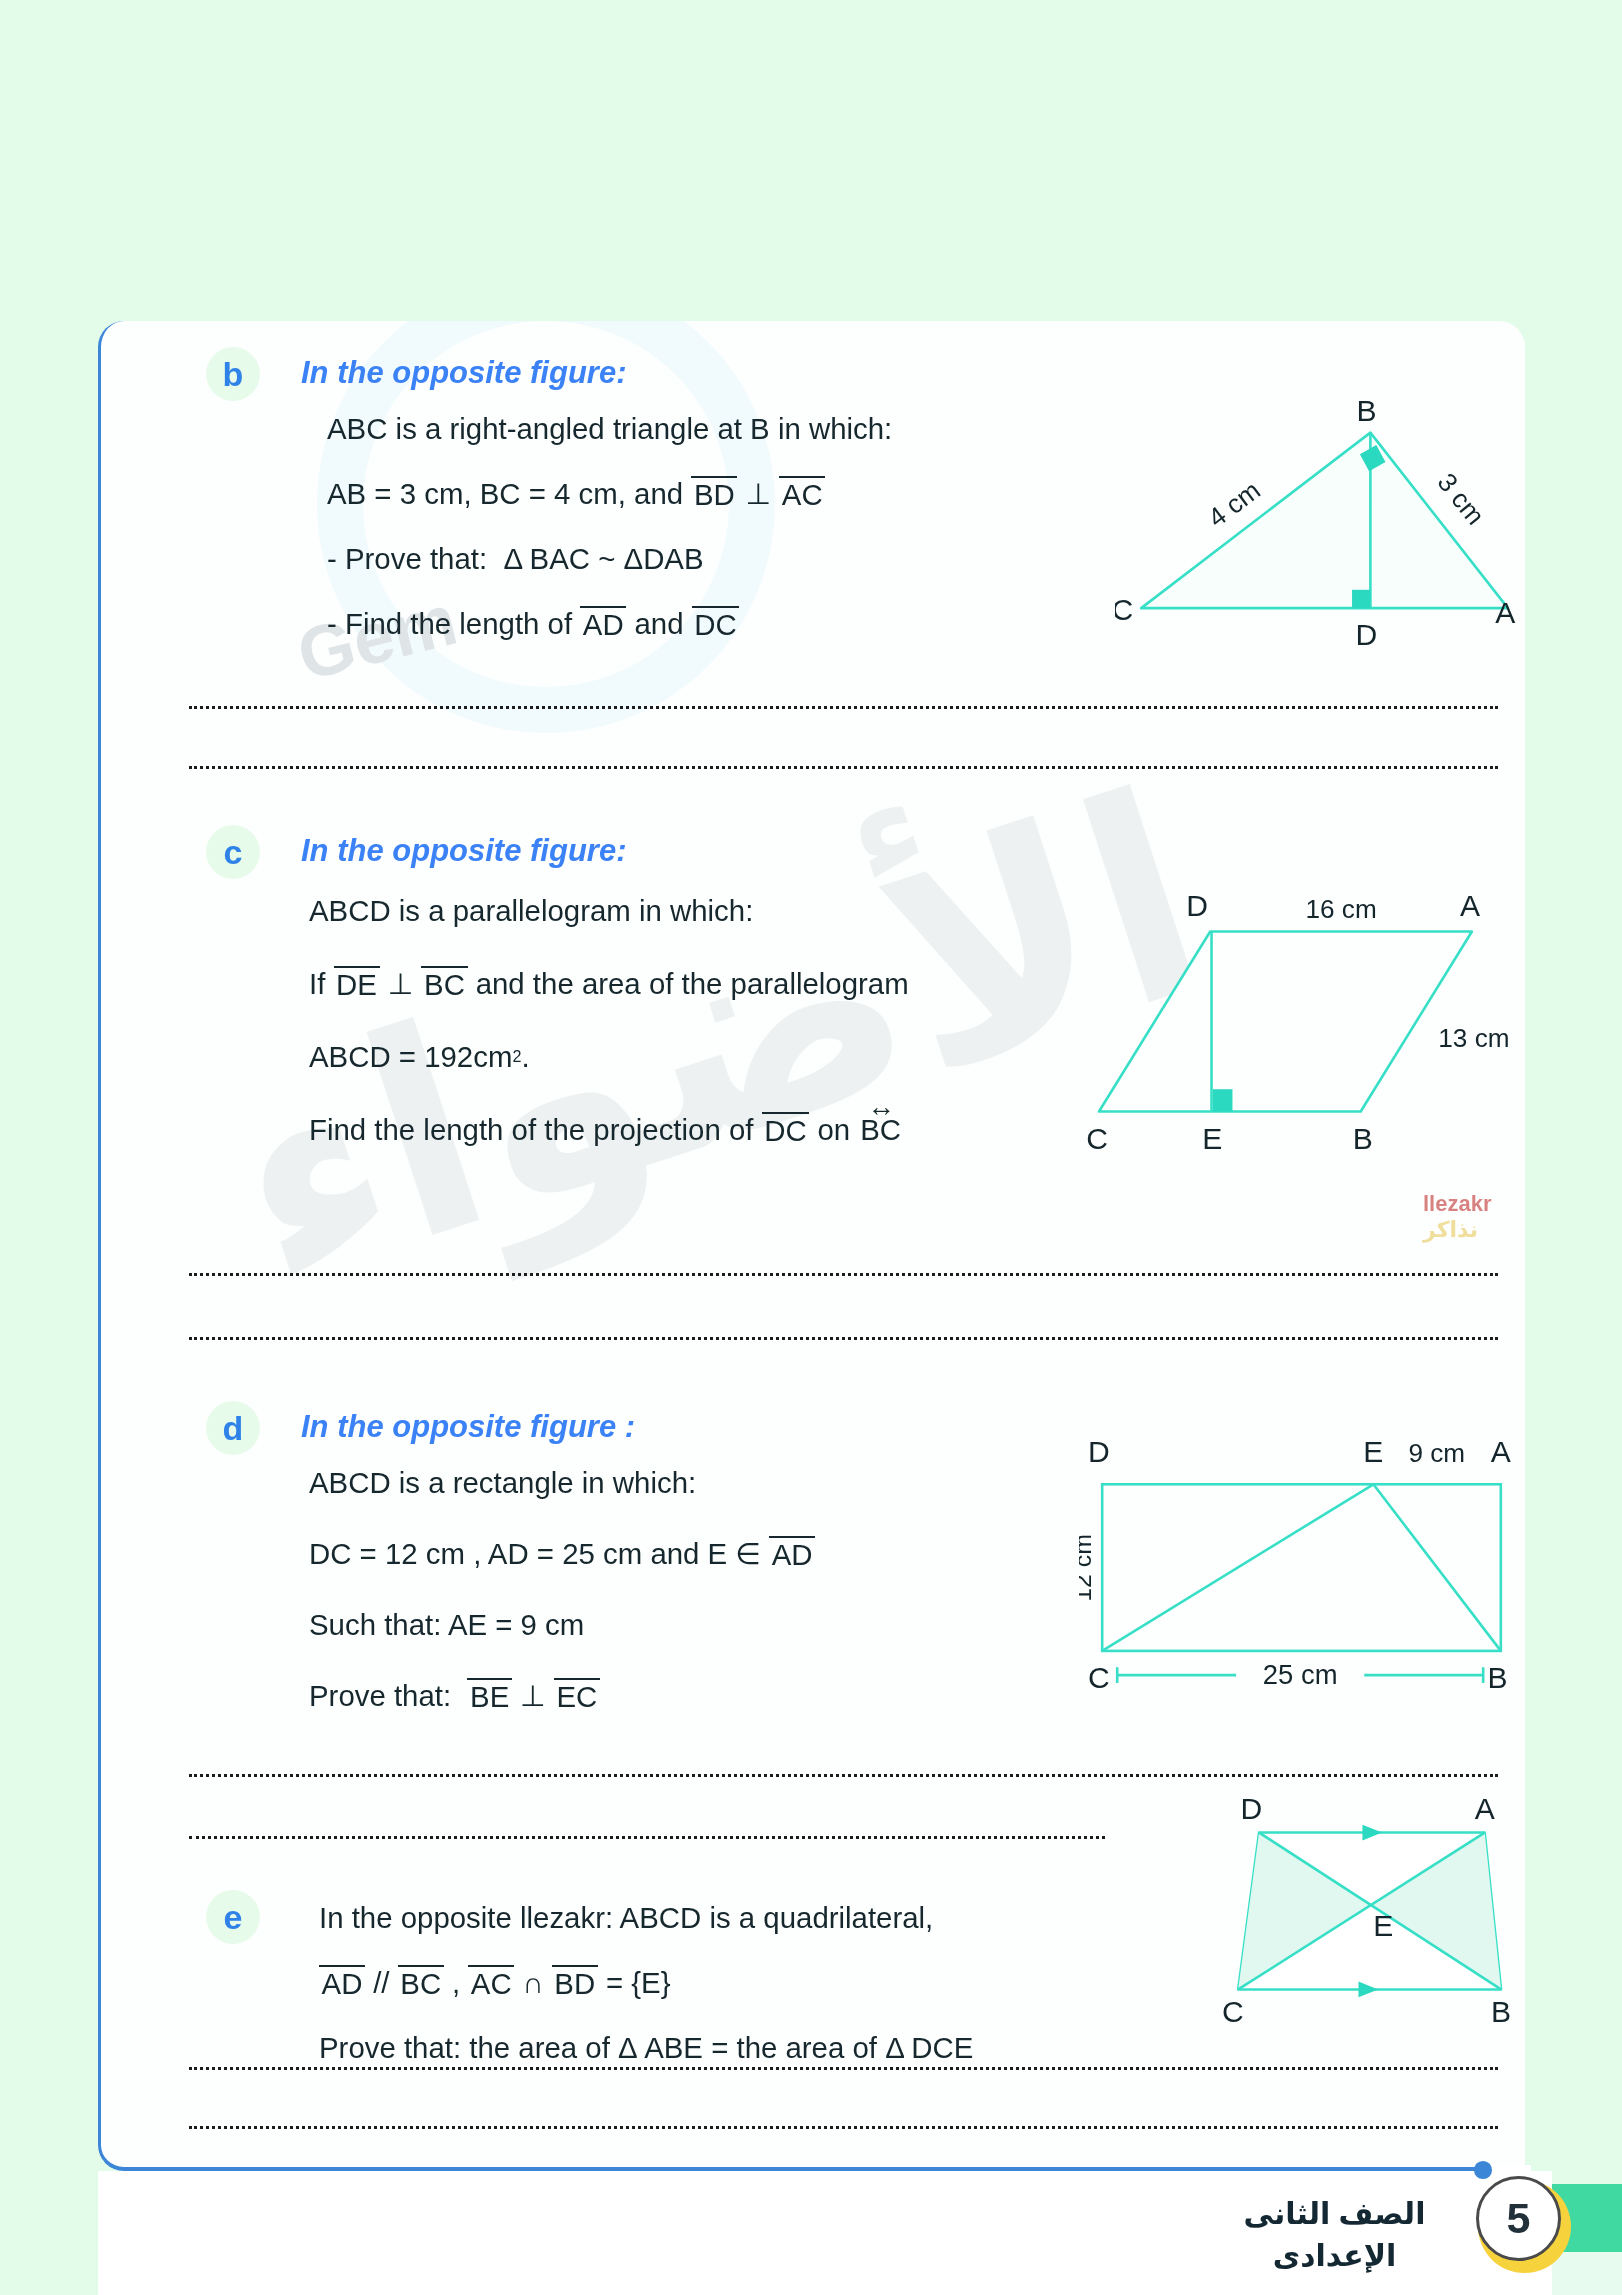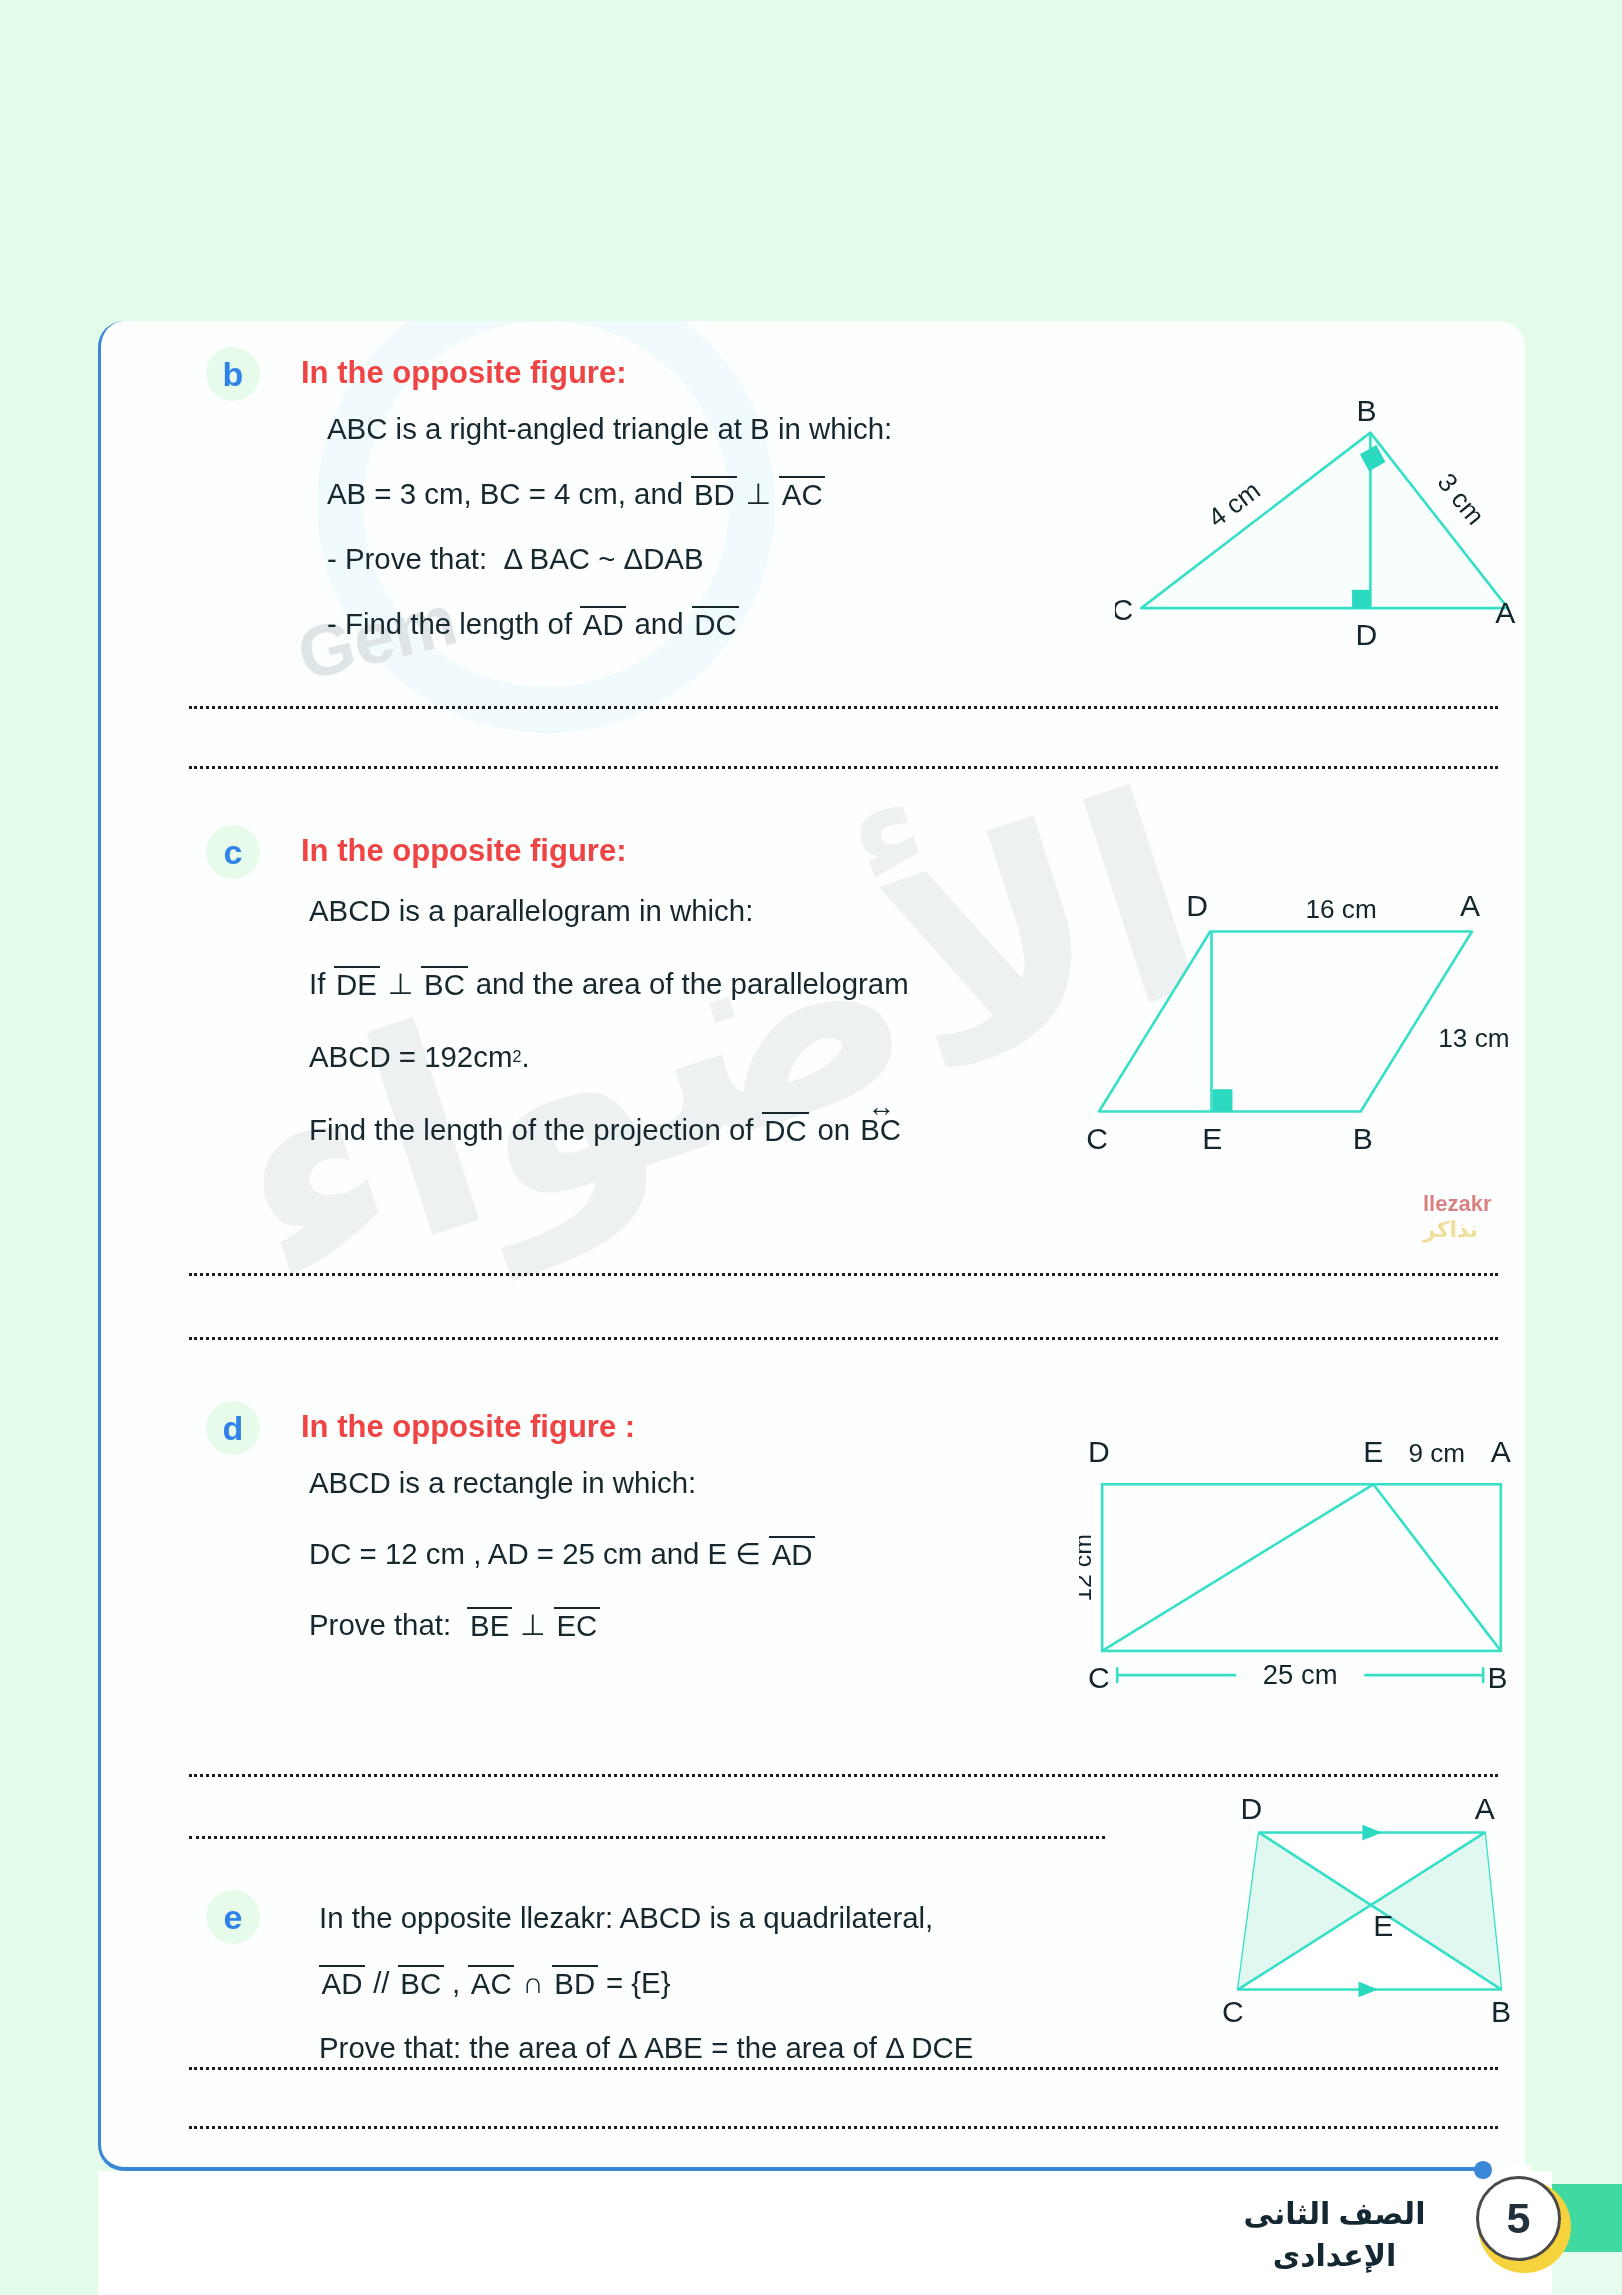--- a/index.html
+++ b/index.html
@@ -24,21 +24,21 @@
     color:#dfe4e6; transform:rotate(-14deg); }
   .wm-brand { position:absolute; left:118px; top:556px; font-size:281px; font-weight:700;
     color:#dadee0; opacity:.40; transform:rotate(-18deg); white-space:nowrap; }
   .side-logo { position:absolute; left:1322px; top:870px; font-size:22px; font-weight:700; opacity:.55; }
   .side-logo .ar { color:#e4c44d; }
   .side-logo .lat { color:#b91c1c; }
 
   .badge { position:absolute; width:54px; height:54px; border-radius:50%;
     background:#e7fbea; color:#2e82e8; font-weight:700; font-size:34px;
     display:flex; align-items:center; justify-content:center; }
-  .ptitle { position:absolute; font-size:31px; font-weight:700; color:#ef4444; }
+  .ptitle { position:absolute; font-size:31px; font-weight:700; color:#3b82f6;font-style:italic; }
   .plines { position:absolute; width:955px; }
   .plines p { margin:0; display:flex; align-items:center; font-size:29.4px; white-space:pre; }
   .pitch100 p { height:65px;margin-left:18px; }
   .pitch112 p { height:73px; }
   .pitch108 p { height:71px; }
   .plines sup { font-size:0.55em; }
   .ovl { display:inline-block; border-top:2px solid #16282e; padding:1.3px 2.6px 0; line-height:1.05; }
   .overmark { display:inline-block; position:relative; padding:0 2px; }
   .overmark .mk { position:absolute; left:50%; top:-0.78em; transform:translateX(-50%);
     font-size:0.95em; letter-spacing:-1.3px; }
@@ -141,20 +141,21 @@
     </svg>
   </div>
   <div class="dots" id="dots-c1"></div>
   <div class="dots" id="dots-c2"></div>
 
   <div class="badge" id="badge-d">d</div>
   <div class="ptitle" id="title-d">In the opposite figure :</div>
   <div class="plines pitch108" id="lines-d">
       <p><span>ABCD is a rectangle in which:</span></p>
       <p><span>DC = 12 cm , AD = 25 cm and E ∈ </span><span class="ovl">AD</span></p>
+      <p><span>Such that: AE = 9 cm</span></p>
       <p><span>Prove that:  </span><span class="ovl">BE</span><span> ⊥ </span><span class="ovl">EC</span></p>
     </div>
   <div class="fig" id="fig-d">
     <svg viewBox="0 0 680 430">
       <rect x="35" y="80" width="610" height="255" fill="#fcfffe" stroke="#38dfc7" stroke-width="4"></rect>
       <line x1="35" y1="335" x2="450" y2="80" stroke="#38dfc7" stroke-width="4"></line>
       <line x1="450" y1="80" x2="645" y2="335" stroke="#38dfc7" stroke-width="4"></line>
       <line x1="58" y1="360" x2="58" y2="384" stroke="#38dfc7" stroke-width="4"></line>
       <line x1="58" y1="372" x2="240" y2="372" stroke="#38dfc7" stroke-width="4"></line>
       <line x1="436" y1="372" x2="618" y2="372" stroke="#38dfc7" stroke-width="4"></line>

